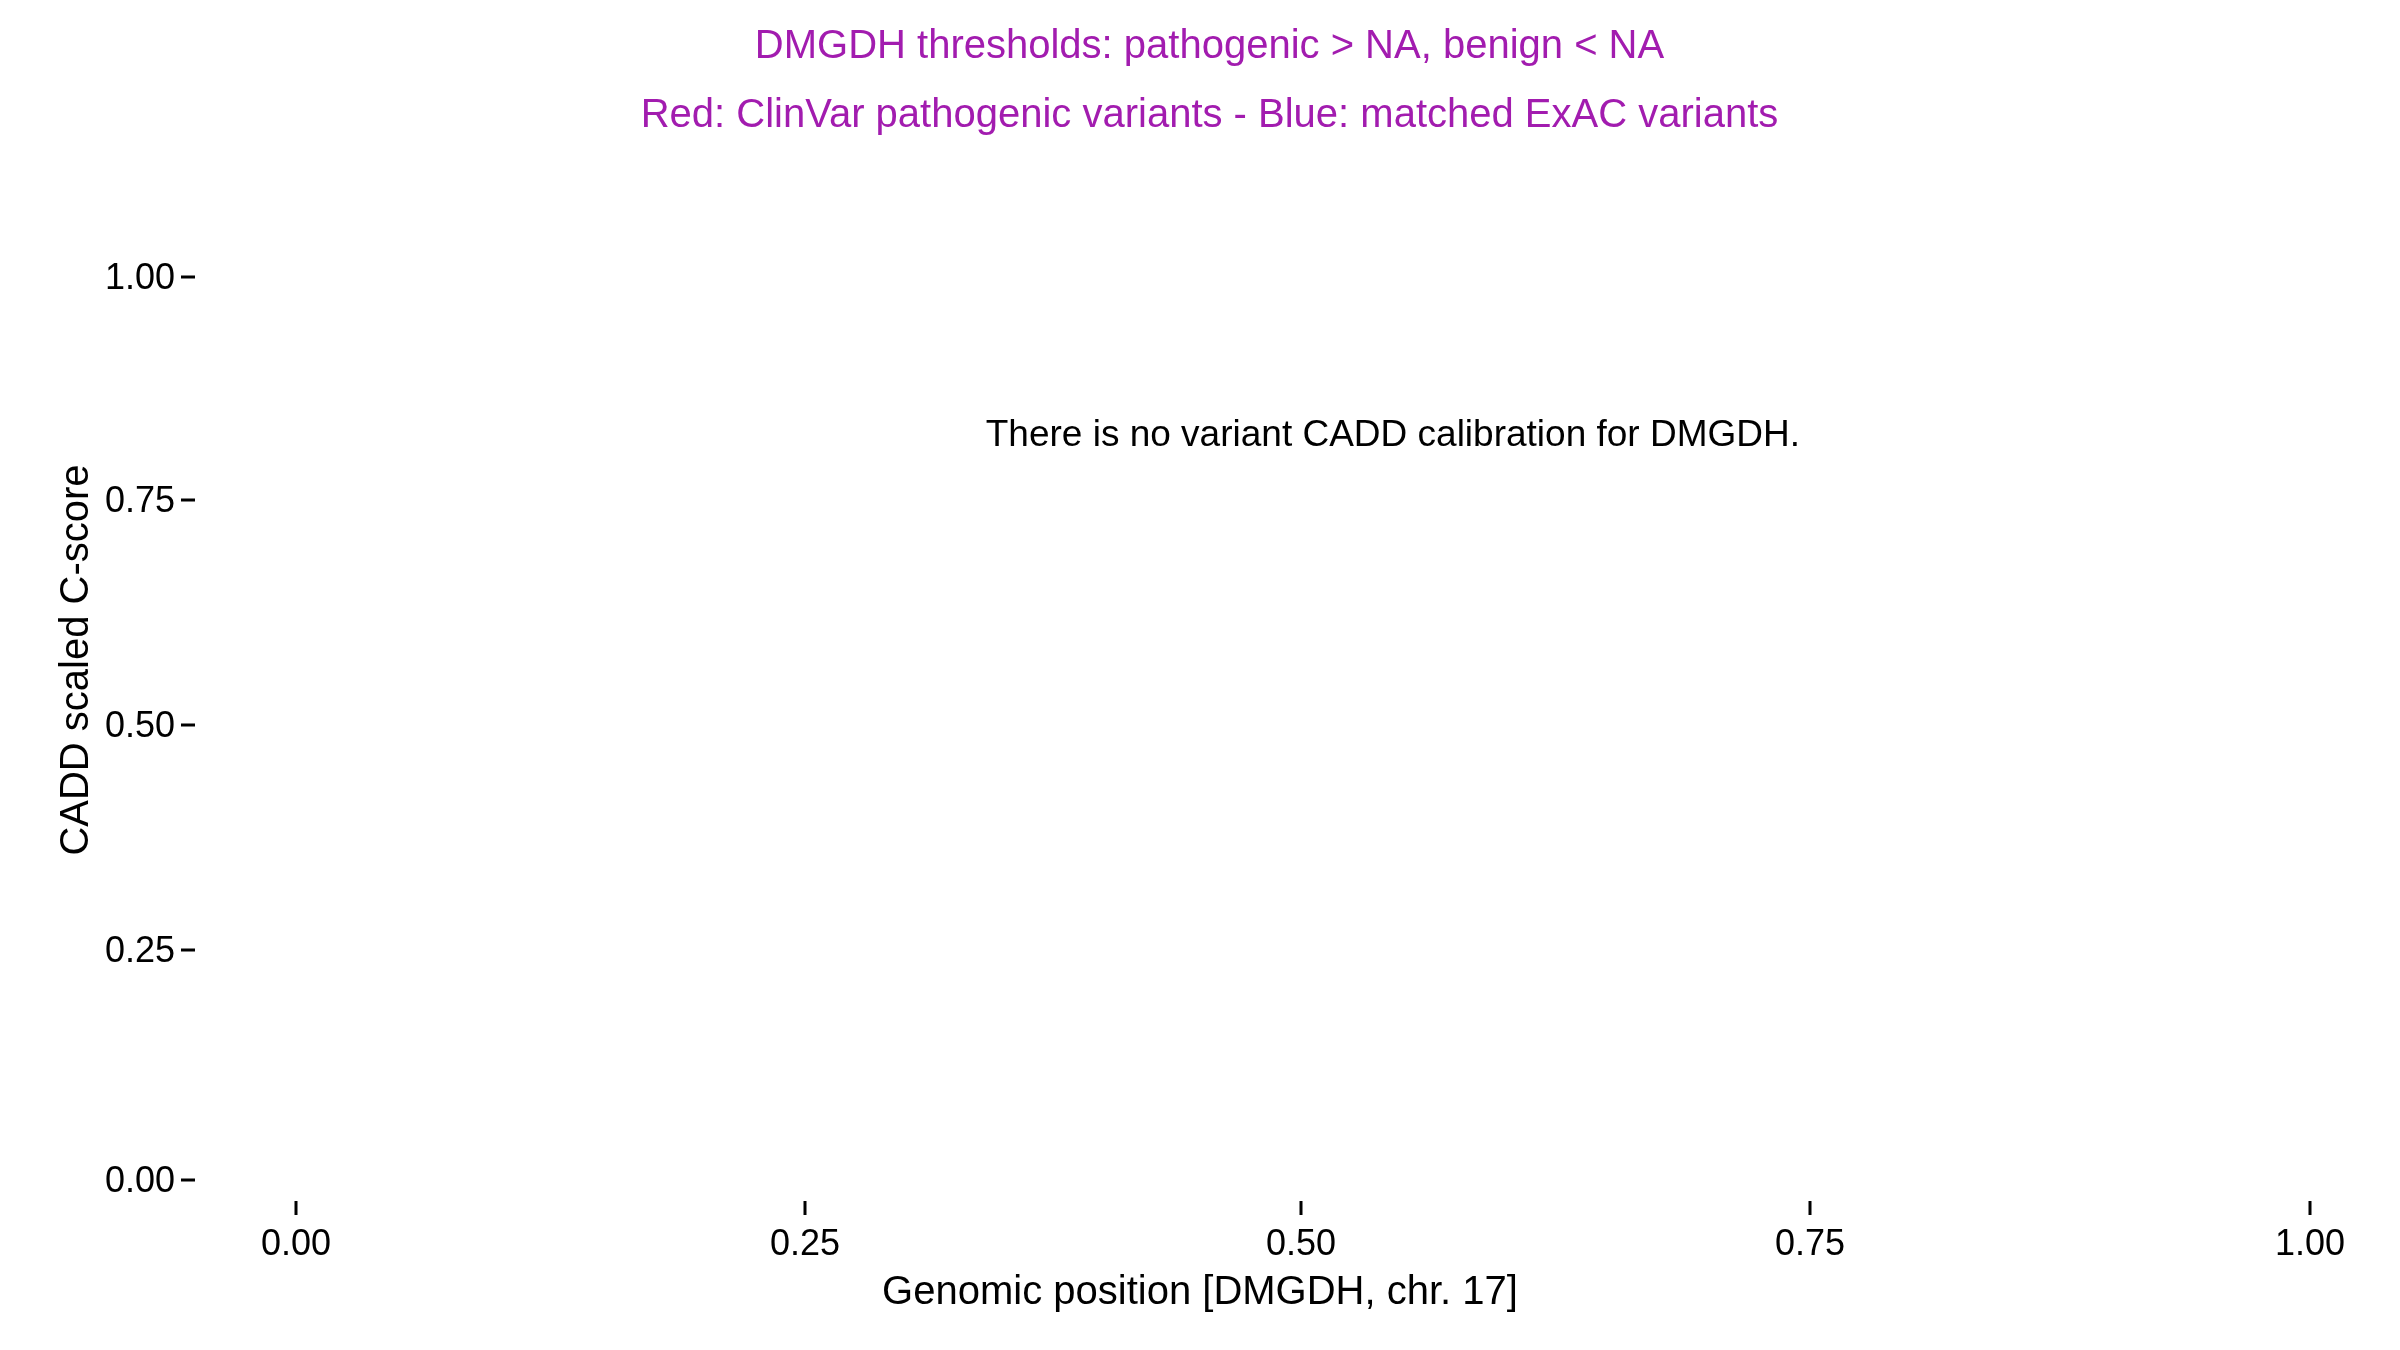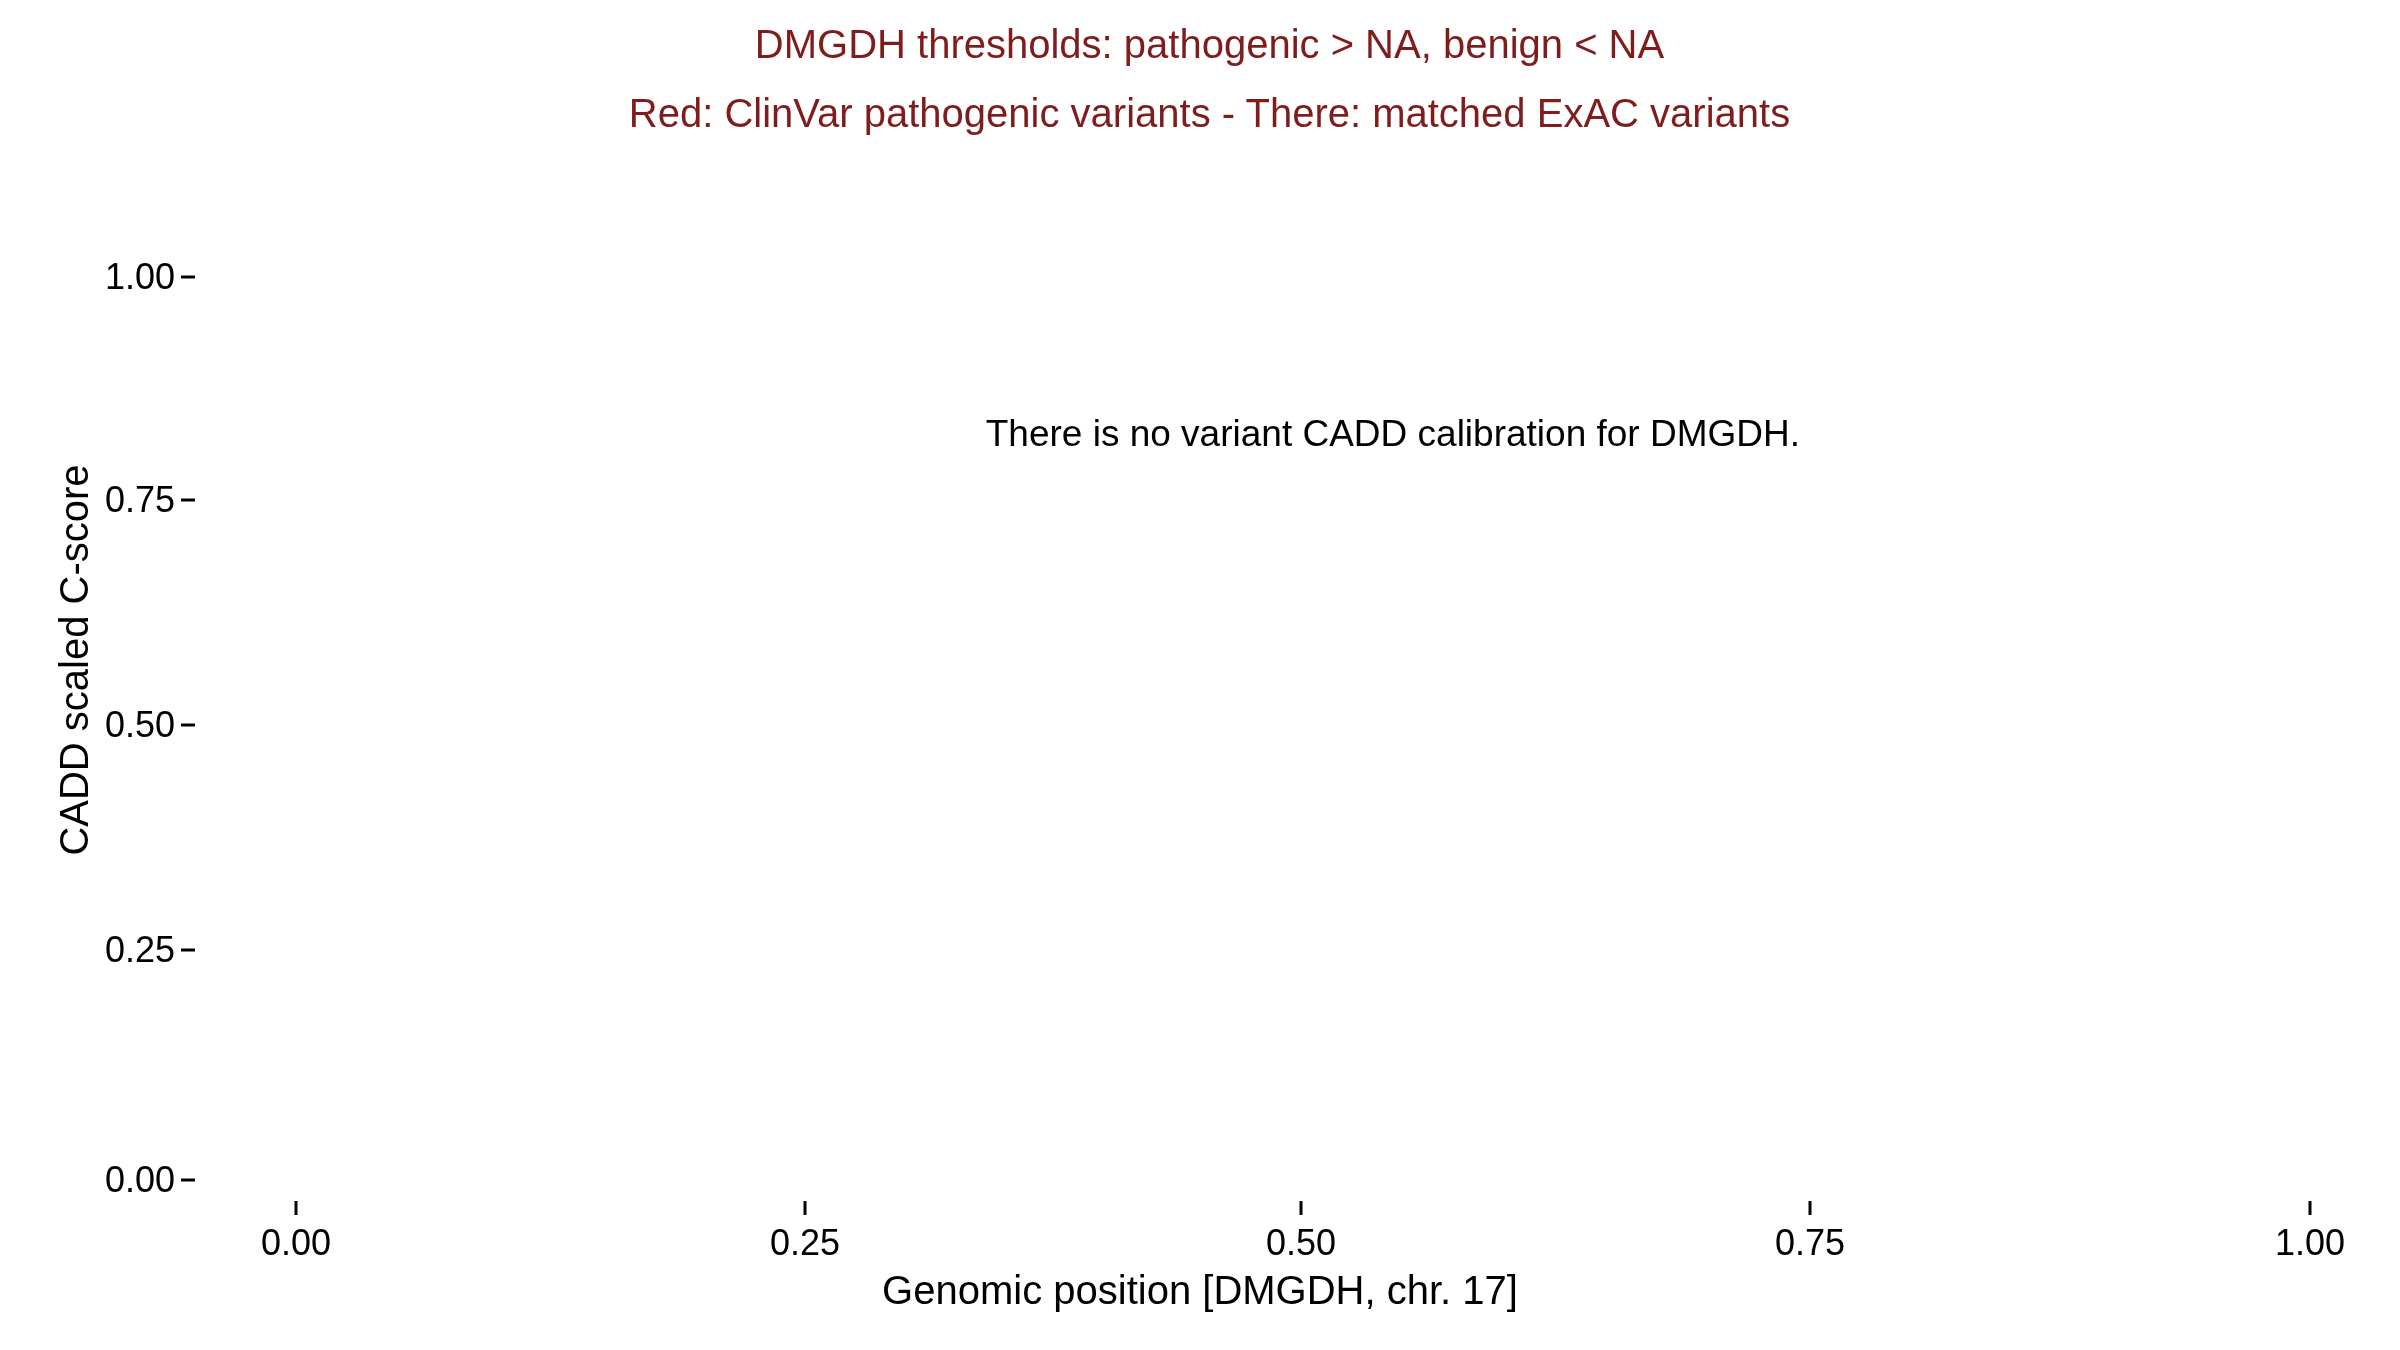--- a/index.html
+++ b/index.html
@@ -24,21 +24,21 @@
   .title-block {
     position: absolute;
     left: 0;
     top: 10px;
     width: 2400px;
     text-align: center;
   }
   .title-line {
     font-size: 40px;
     line-height: 69px;
-    color: #7f1d1d;
+    color: #a21caf;
     white-space: pre;
     padding-left: 19px;
   }
 
   
   .ylab {
     position: absolute;
     left: 0px;
     top: 0px;
     width: 1000px;
@@ -107,21 +107,21 @@
     white-space: pre;
   }
 </style>
 </head>
 <body>
 
 <div id="plot">
 
   <div class="title-block">
     <div class="title-line">DMGDH thresholds: pathogenic &gt; NA, benign &lt; NA</div>
-    <div class="title-line">Red: ClinVar pathogenic variants - There: matched ExAC variants</div>
+    <div class="title-line">Red: ClinVar pathogenic variants - Blue: matched ExAC variants</div>
   </div>
 
   <div class="ylab">CADD scaled C-score</div>
 
   <div class="ytick" style="top:277px;">1.00</div>
   <div class="ytick-mark" style="top:277px;"></div>
 
   <div class="ytick" style="top:500px;">0.75</div>
   <div class="ytick-mark" style="top:500px;"></div>
 

